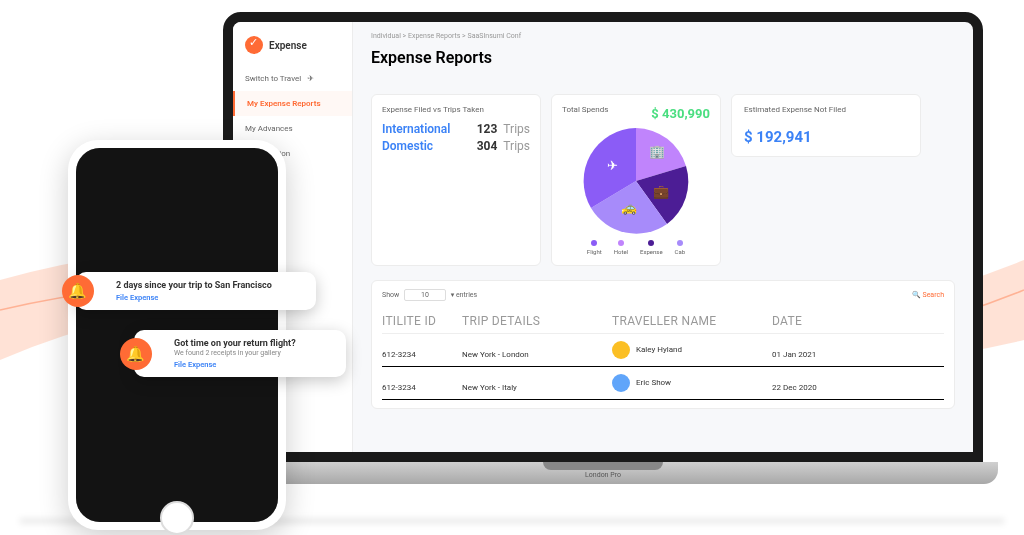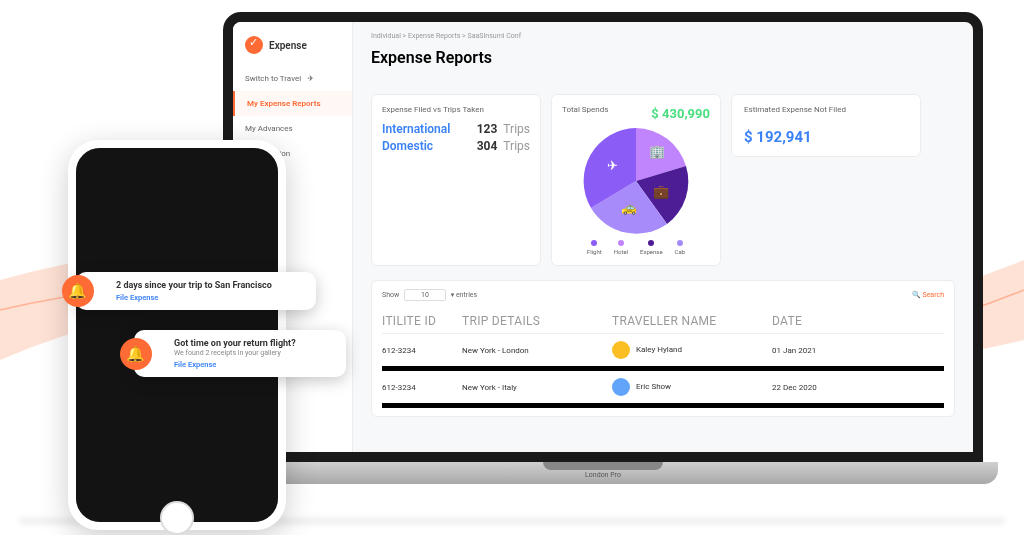--- a/index.html
+++ b/index.html
@@ -48,21 +48,21 @@
 .card3,.card4{padding:10px 12px}
 .card3-val{font-size:15px;font-weight:700;color:#3b82f6;margin-top:14px}
 .card4-val{font-size:15px;font-weight:700;color:#333;margin-top:10px}
 .table-section{margin-top:14px;background:#fff;border:1px solid #ececec;border-radius:6px;padding:8px 10px}
 .table-head{display:flex;justify-content:space-between;align-items:center;font-size:7px;color:#666;margin-bottom:8px}
 .entries-box{display:inline-block;border:1px solid #ddd;padding:1px 16px;margin:0 3px;border-radius:2px}
 .search-link{color:#ff6b35}
 .th-row{display:flex;padding:5px 0;border-bottom:1px solid #eee}
 .th{font-size:12px;color:#999;text-transform:uppercase;letter-spacing:.3px}
 .c1{width:80px}.c2{width:150px}.c3{width:160px}.c4{flex:1}
-.tr{display:flex;align-items:center;padding:7px 0;border-bottom:5px solid #000000}
+.tr{display:flex;align-items:flex-end;padding:7px 0;border-bottom:1px solid #000000}
 .td{font-size:8px;color:#333}
 .avatar{width:18px;height:18px;border-radius:50%;display:inline-block;vertical-align:middle;margin-right:6px}
 .av1{background:#fbbf24}.av2{background:#60a5fa}
 .phone{position:absolute;left:68px;top:140px;width:218px;height:390px;z-index:4}
 .phone-body{width:100%;height:100%;background:#fff;border-radius:30px;padding:8px;box-shadow:0 8px 30px rgba(0,0,0,.2)}
 .phone-screen{width:100%;height:100%;background:#2a2a2a;border-radius:24px;position:relative;overflow:hidden}
 .phone-dim{position:absolute;inset:0;background:rgba(0,0,0,.55)}
 .phone-home{position:absolute;bottom:-5px;left:50%;transform:translateX(-50%);width:34px;height:34px;border:2px solid #ddd;border-radius:50%;background:#fff;z-index:2}
 .notif{position:absolute;background:#fff;border-radius:10px;padding:8px 10px 8px 40px;box-shadow:0 4px 16px rgba(0,0,0,.22);z-index:5}
 .notif-bell{position:absolute;left:-14px;top:50%;transform:translateY(-50%);width:32px;height:32px;background:#ff6b35;border-radius:50%;display:flex;align-items:center;justify-content:center;color:#fff;font-size:15px}

